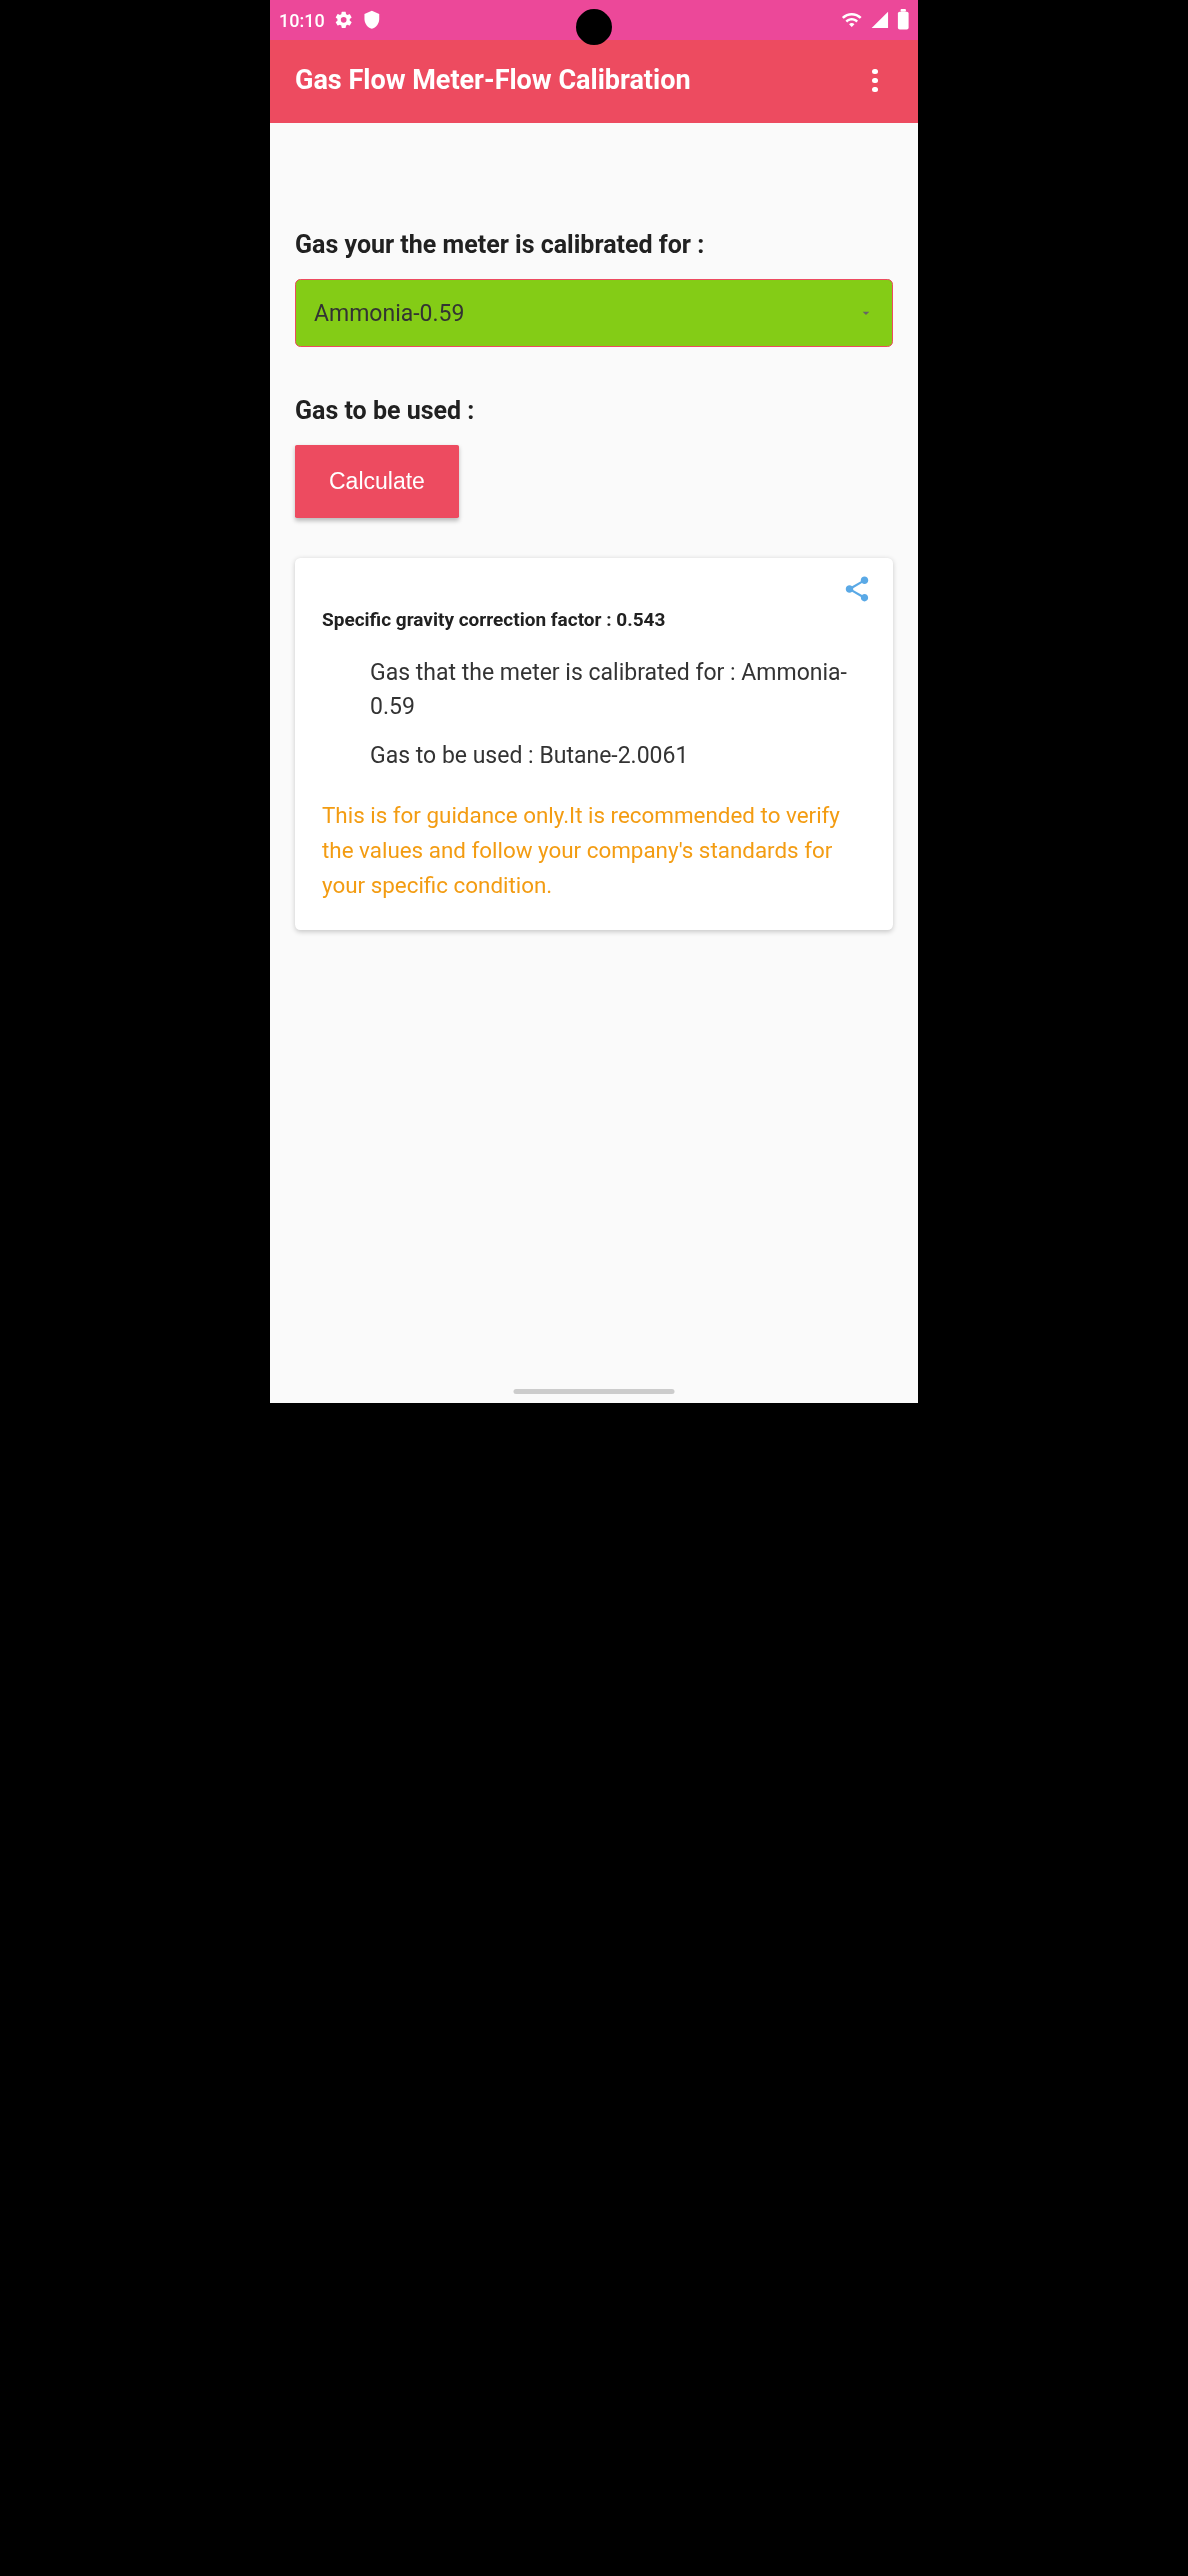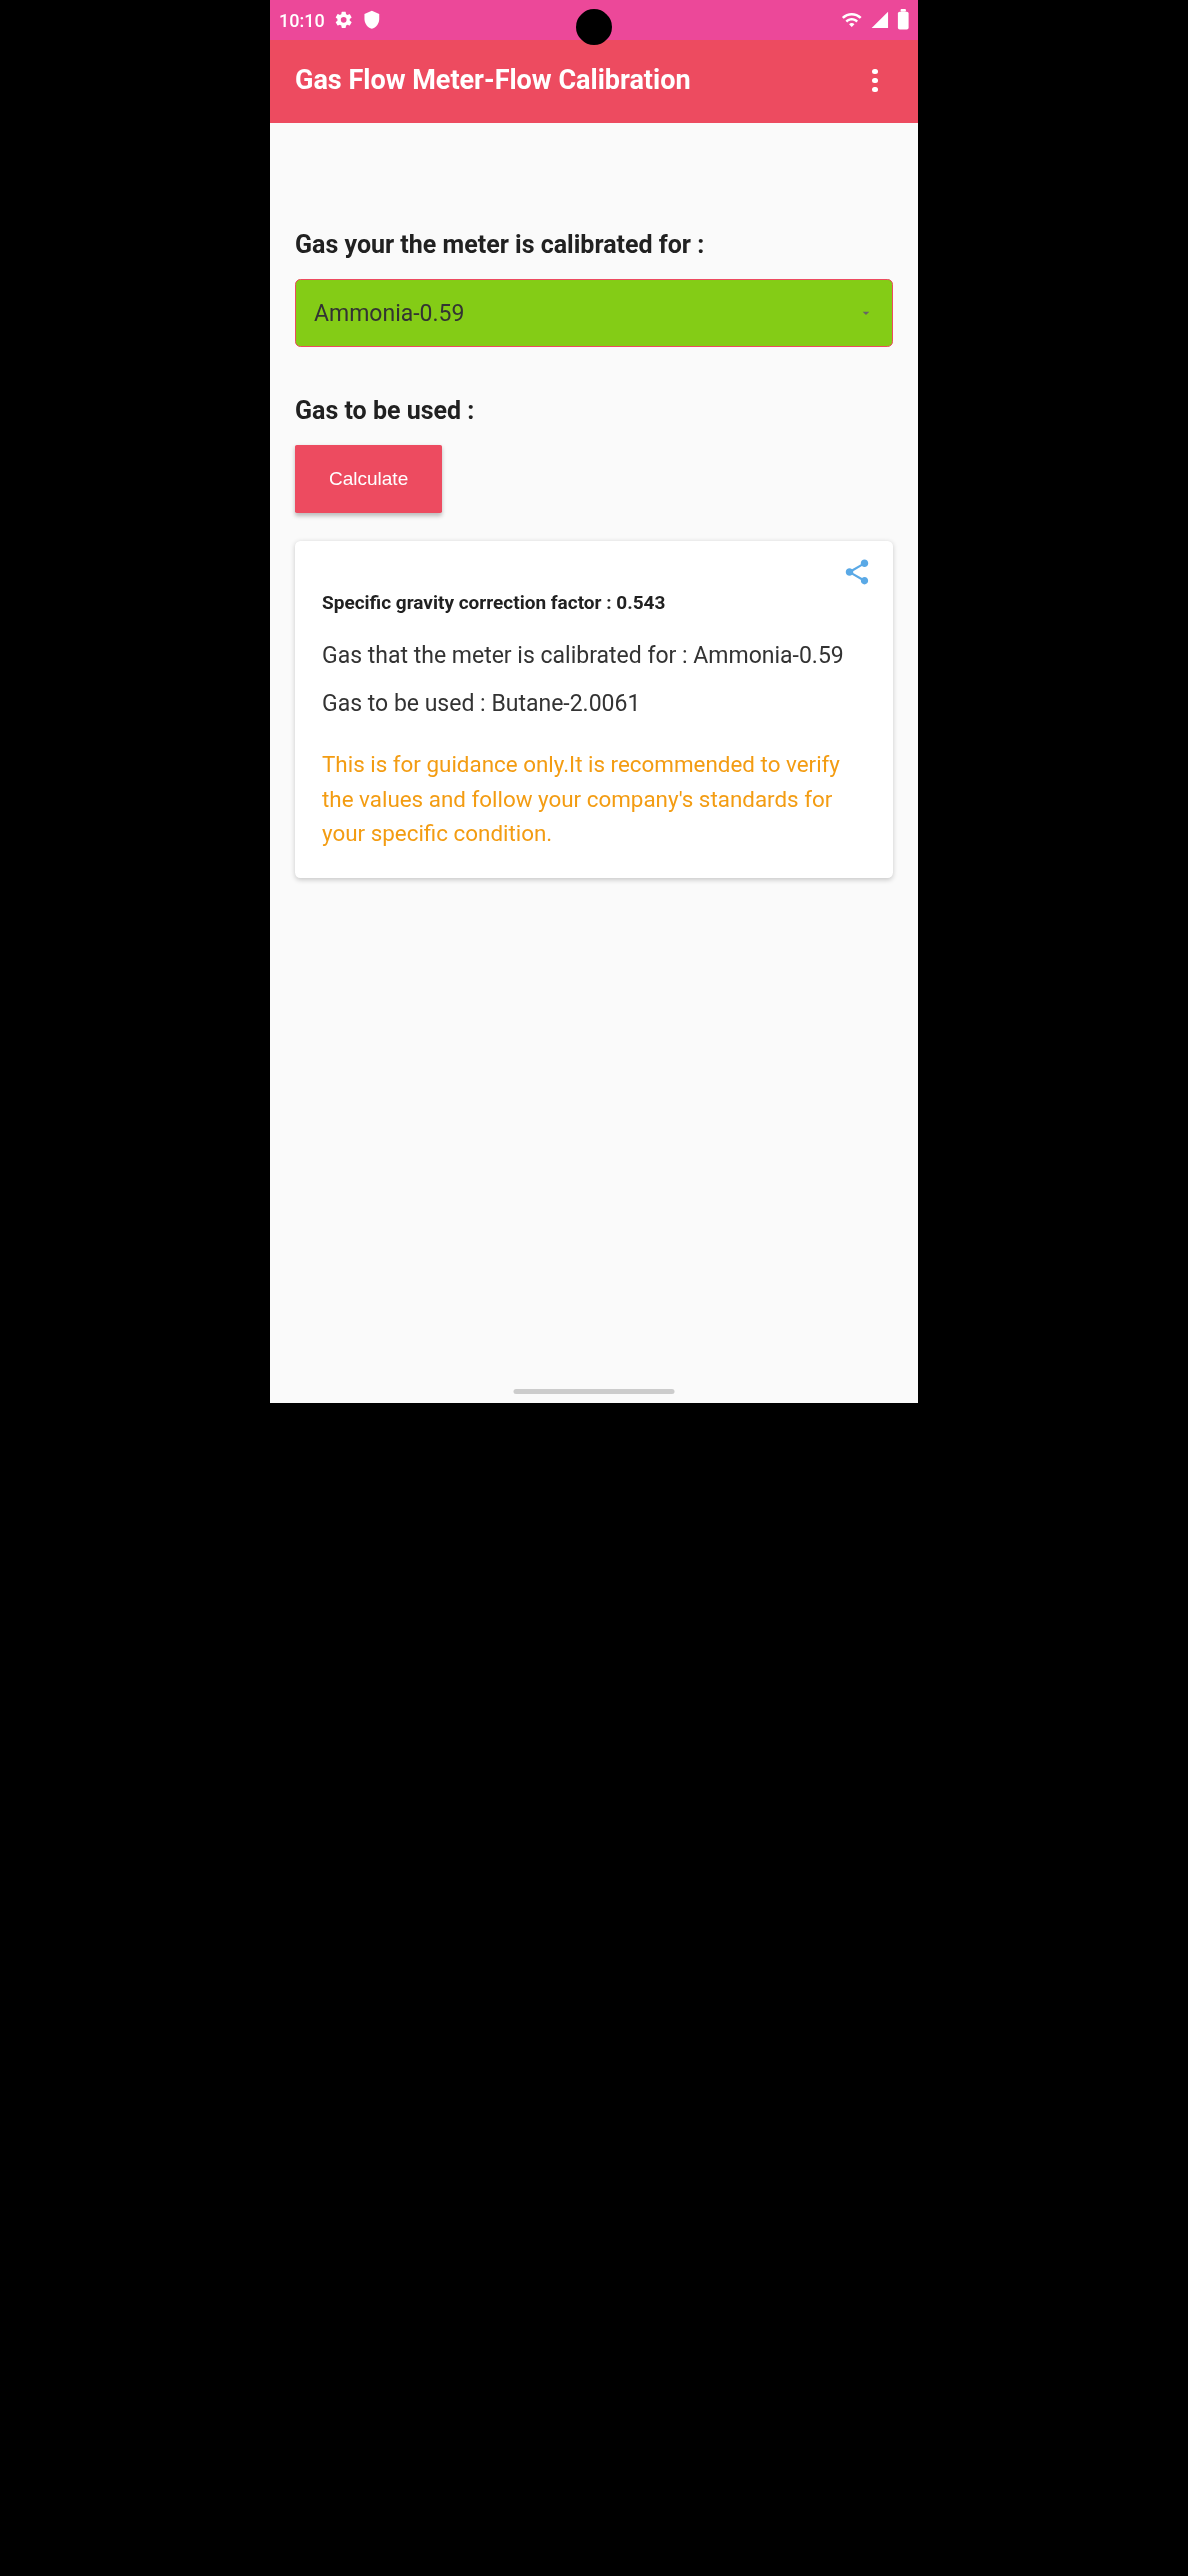--- a/index.html
+++ b/index.html
@@ -14,25 +14,25 @@
     }
     .app-bar { background: #ed4b60; color: #fff; padding: 22.4px 25px 25px 25px; display: flex; align-items: center; justify-content: space-between; }
     .app-title { font-size: 27px; font-weight: 700; }
     .overflow-menu { width: 36px; height: 36px; display: flex; align-items: center; justify-content: center; cursor: pointer; }
     .dot { width: 5.4px; height: 5.4px; background: #fff; border-radius: 50%; margin: 1.8px 0; }
     .dots-col { display: flex; flex-direction: column; align-items: center; }
     .content { padding: 107px 25px 25px 25px; }
     .field-label { font-size: 25px; font-weight: 700; color: #212121; margin-bottom: 19.7px; }
     .select-box { width: 100%; border: 1.8px solid #ed4b60; border-radius: 5.4px; padding: 19.7px 18px; font-size: 23px; color: #333; display: flex; align-items: center; justify-content: space-between; background: #84cc16; margin-bottom: 49px; cursor: pointer; }
     .dropdown-arrow { color: #555; }
-    .calc-button { background: #ed4b60; color: #fff; font-size: 19px; padding: 23px 34px; border: none; border-radius: 1.8px; box-shadow: 0 2.7px 4.5px rgba(0,0,0,0.25); cursor: pointer; margin-bottom: 28px; }
+    .calc-button { background: #ed4b60; color: #fff; font-size: 23px; padding: 23px 34px; border: none; border-radius: 1.8px; box-shadow: 0 2.7px 4.5px rgba(0,0,0,0.25); cursor: pointer; margin-bottom: 40px; }
     .result-card { background: #fff; border-radius: 5.4px; box-shadow: 0 1.8px 5.4px rgba(0,0,0,0.2); padding: 21.5px 27px 27px 27px; position: relative; }
     .share-icon { position: absolute; top: 16px; right: 21.5px; cursor: pointer; color: #5aa9e6; }
     .result-title { font-size: 19px; font-weight: 700; color: #212121; margin-top: 28px; margin-bottom: 25px; }
-    .result-line { font-size: 23px; color: #333; margin-bottom: 14.3px; line-height: 1.5; }
+    .result-line { font-size: 23px; color: #333; margin-bottom: 14.3px; line-height: 1.5; margin-left: 48px; }
     .guidance { font-size: 22.4px; color: #f39c12; line-height: 1.55; margin-top: 25px; }
     .nav-handle { position: absolute; bottom: 9px; left: 50%; transform: translateX(-50%); width: 161px; height: 5.4px; background: #ccc; border-radius: 2.7px; }
   </style>
 </head>
 <body>
 
 <div class="phone-screen">
   <div class="notch"></div>
 
   <div class="status-bar">

